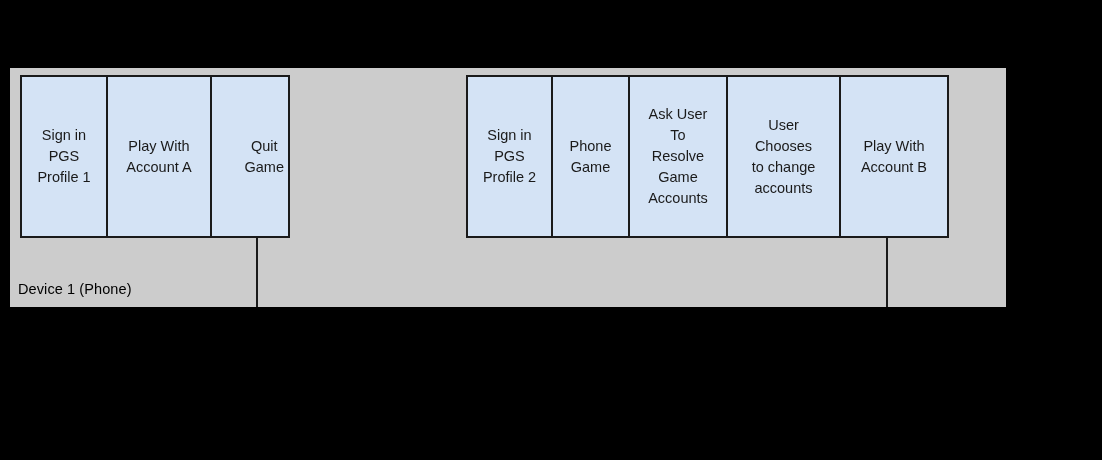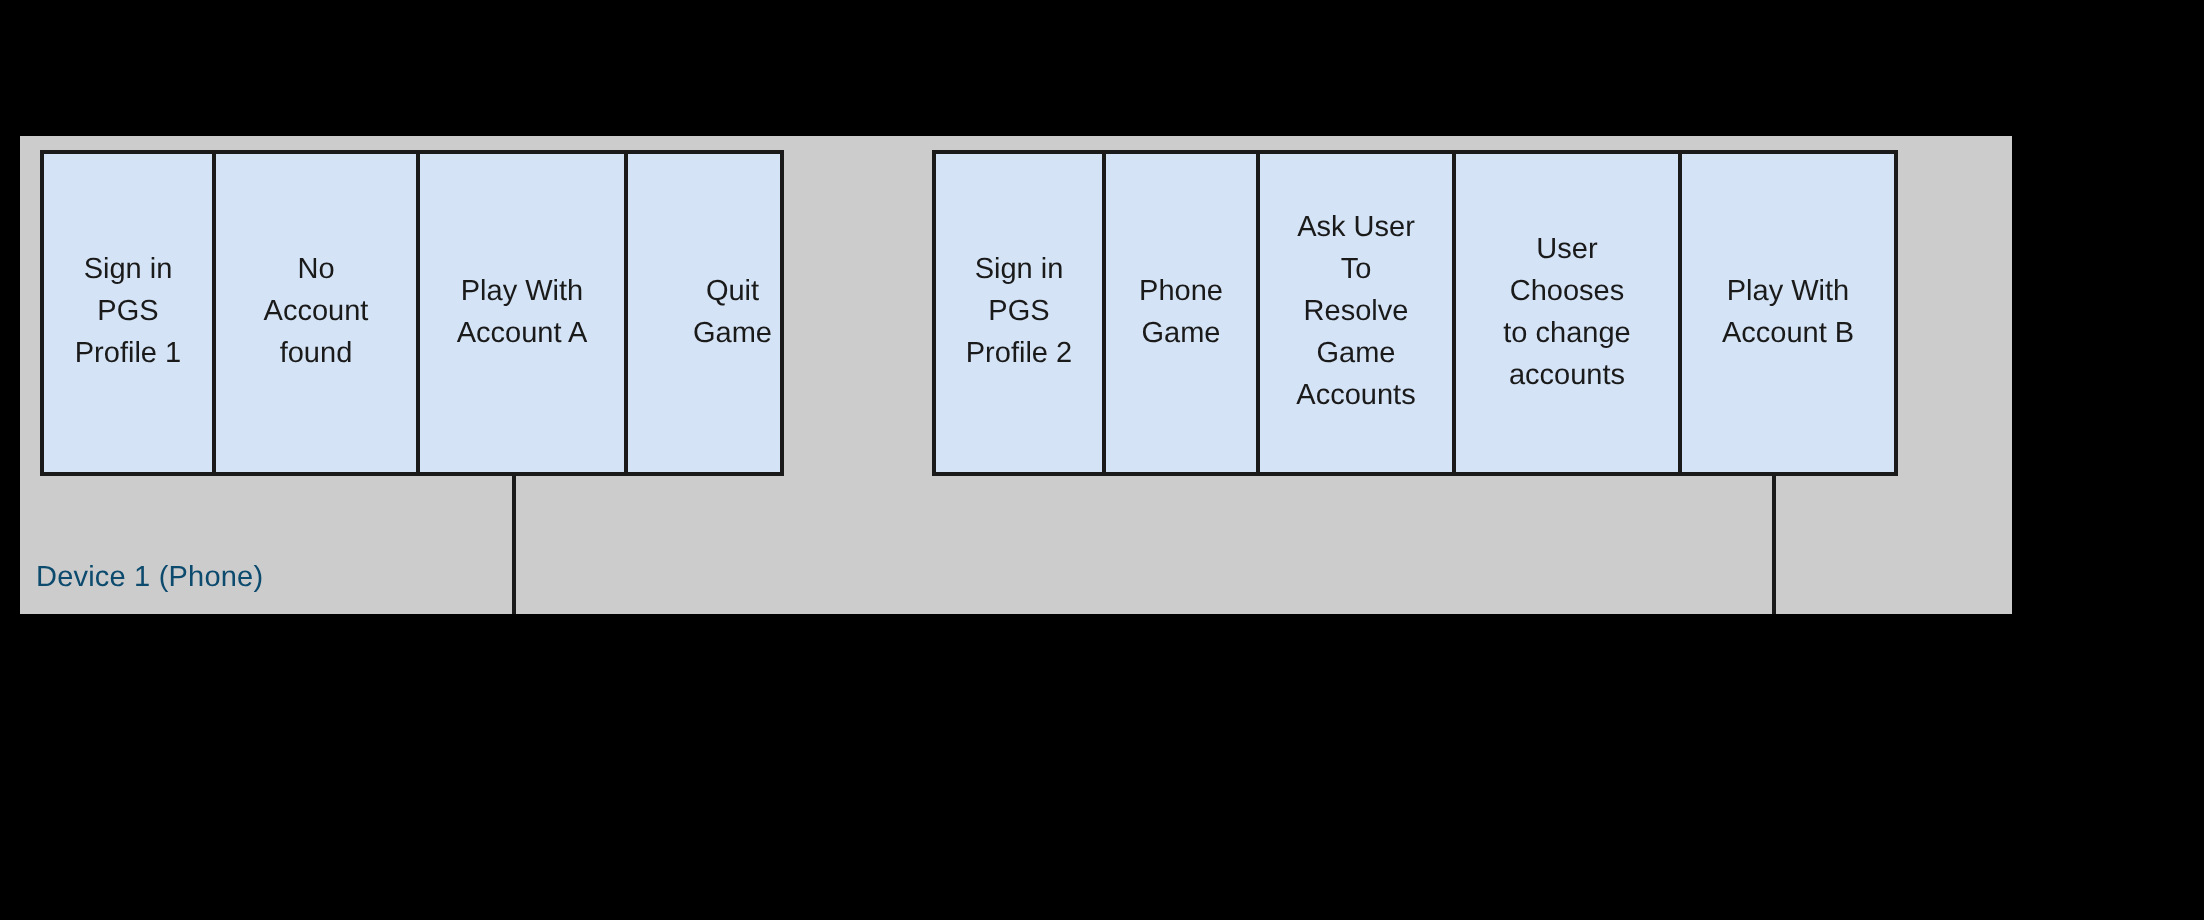--- a/index.html
+++ b/index.html
@@ -33,21 +33,21 @@
     box-sizing: border-box;
   }
 
   
   .device-label {
     position: absolute;
     left: 8px;
     top: 212px;
     font-size: 14.5px;
     line-height: 18px;
-    color: #0c4a6e;
+    color: #000000;
     white-space: nowrap;
     letter-spacing: 0.1px;
   }
 
   
   .connector {
     position: absolute;
     width: 0;
     border-left: 2px solid #1a1a1a;
   }
@@ -95,25 +95,20 @@
 
   <div class="connector" style="left:256px; top:238px; height:69px;"></div>
   <div class="connector" style="left:886px; top:238px; height:69px;"></div>
 
   <div class="step-row" style="left:20px; top:75px; height:163px;">
     <div class="step-box" style="width:86px;">
       <span class="step-label">Sign in
 PGS
 Profile 1</span>
     </div>
-    <div class="step-box" style="width:102px;">
-      <span class="step-label">No
-Account
-found</span>
-    </div>
     <div class="step-box" style="width:104px;">
       <span class="step-label">Play With
 Account A</span>
     </div>
     <div class="step-box" style="width:76px;justify-content:flex-end;">
       <span class="step-label">Quit
 Game</span>
     </div>
   </div>
 

